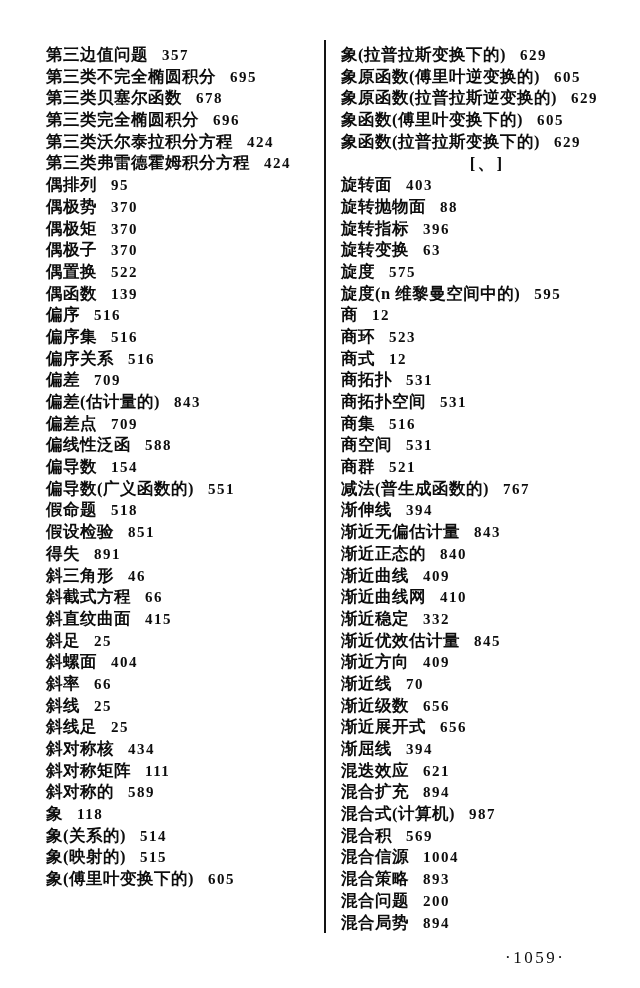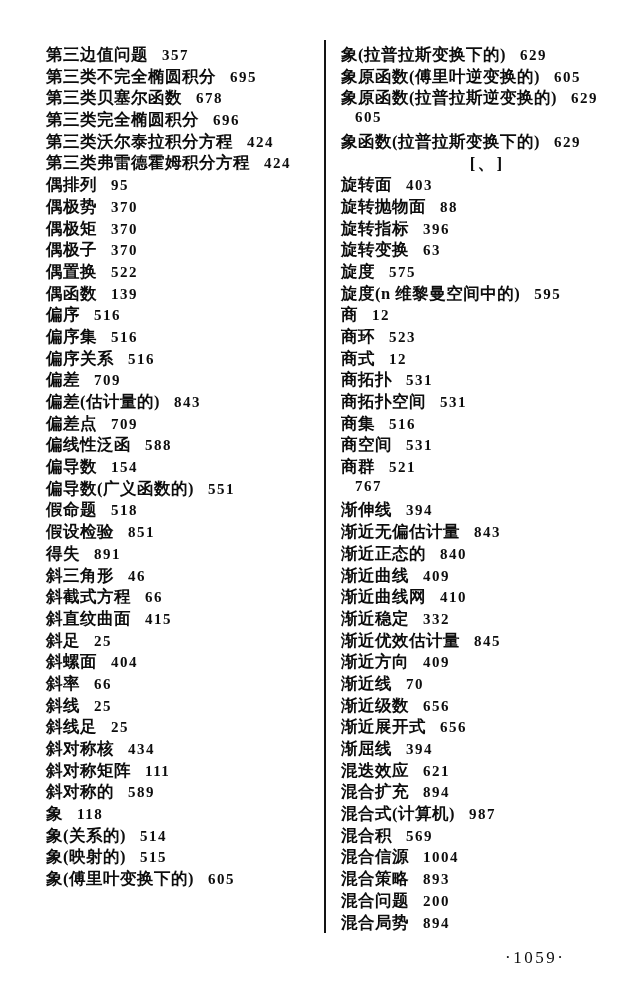--- a/index.html
+++ b/index.html
@@ -235,20 +235,21 @@
       </div>
       <div class="row">
         <span class="term">象原函数(傅里叶逆变换的)</span>
         <span class="num">605</span>
       </div>
       <div class="row">
         <span class="term">象原函数(拉普拉斯逆变换的)</span>
         <span class="num">629</span>
       </div>
       <div class="row">
+        <span class="term">象函数(傅里叶变换下的)</span>
         <span class="num">605</span>
       </div>
       <div class="row">
         <span class="term">象函数(拉普拉斯变换下的)</span>
         <span class="num">629</span>
       </div>
       <div class="row header-row">[、]</div>
       <div class="row">
         <span class="term">旋转面</span>
         <span class="num">403</span>
@@ -299,20 +300,21 @@
       </div>
       <div class="row">
         <span class="term">商空间</span>
         <span class="num">531</span>
       </div>
       <div class="row">
         <span class="term">商群</span>
         <span class="num">521</span>
       </div>
       <div class="row">
+        <span class="term">减法(普生成函数的)</span>
         <span class="num">767</span>
       </div>
       <div class="row">
         <span class="term">渐伸线</span>
         <span class="num">394</span>
       </div>
       <div class="row">
         <span class="term">渐近无偏估计量</span>
         <span class="num">843</span>
       </div>

